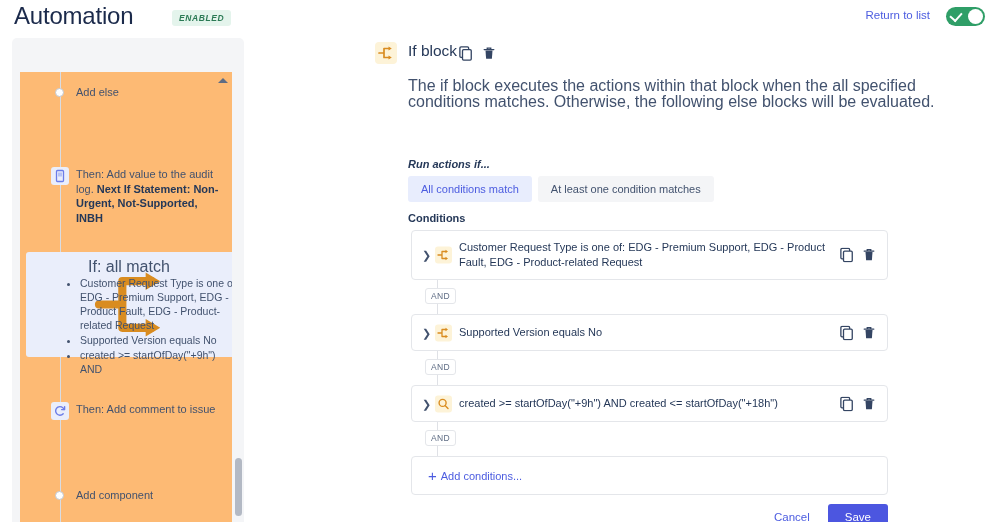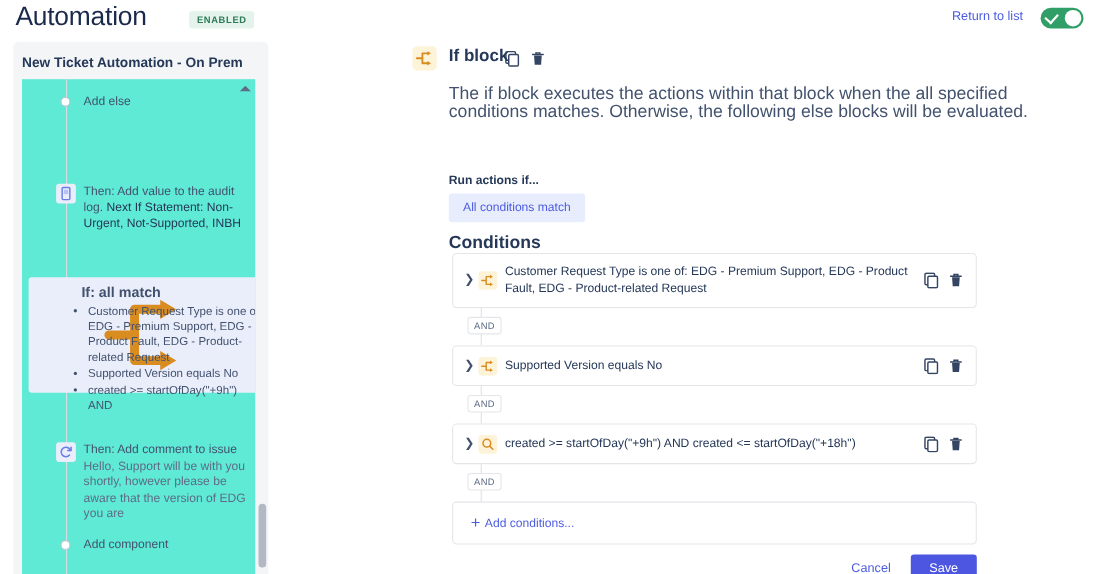--- a/index.html
+++ b/index.html
@@ -10,21 +10,21 @@
   }
   .page{position:relative;width:998px;height:444px;}
 
   
   .app-title{
     position:absolute;left:14px;top:2px;font-size:24px;font-weight:400;
     color:#1b2a4b;letter-spacing:-.2px;
   }
   .enabled-badge{
     position:absolute;left:172px;top:10px;background:#e4f4ec;color:#2b7a55;
-    font-size:8.5px;font-weight:700;letter-spacing:.6px;padding:3px 7px;border-radius:3px;
+    font-size:8.5px;font-weight:700;letter-spacing:.6px;padding:3px 7px;border-radius:3px;font-style:italic;
   }
   .return-link{
     position:absolute;right:68px;top:9px;font-size:11.5px;color:#4c5ce0;
     cursor:pointer;font-weight:500;
   }
   .toggle{
     position:absolute;right:13px;top:7px;width:39px;height:19px;border-radius:10px;
     background:#2f9e67;cursor:pointer;
   }
   .toggle .knob{
@@ -39,81 +39,81 @@
   
   .side-panel{
     position:absolute;left:12px;top:38px;width:232px;height:484px;
     background:#f4f5f7;border-radius:5px 5px 0 0;overflow:hidden;
   }
   .side-title{
     position:absolute;left:8px;top:12px;font-size:12.5px;font-weight:700;color:#253858;
   }
   .tree-scroll{
     position:absolute;left:8px;top:34px;width:212px;height:450px;
-    background:#5eead4;overflow:hidden;
+    background:#fdba74;overflow:hidden;
   }
   .scroll-up{
     position:absolute;right:4px;top:6px;width:0;height:0;
     border-left:5px solid transparent;border-right:5px solid transparent;
     border-bottom:5px solid #5e6c84;cursor:pointer;
   }
   .rail{position:absolute;left:40px;top:0;width:1px;height:460px;background:#d8dce3;}
   .node{position:absolute;left:0;width:212px;}
   .node .dot{
     position:absolute;left:35px;top:3px;width:9px;height:9px;border-radius:50%;
     background:#fff;border:1.5px solid #c1c7d0;box-sizing:border-box;
   }
   .node .sq{
     position:absolute;left:31px;top:0;width:18px;height:18px;border-radius:3px;
     background:#eaeefb;
   }
   .node .lbl{position:absolute;left:56px;top:0;width:150px;font-size:11px;line-height:14.5px;color:#42526e;}
-  .node .lbl b{color:#253858;font-weight:400;}
+  .node .lbl b{color:#253858;font-weight:700;}
   .node .sub{display:block;color:#5e6c84;}
   .sel-block{
     position:absolute;left:6px;width:216px;background:#eaeefb;border-radius:3px;
   }
-  .sel-block .title{position:absolute;left:48px;top:6px;font-size:13px;color:#42526e;font-weight:bold;}
+  .sel-block .title{position:absolute;left:62px;top:6px;font-size:16px;color:#42526e;}
   .sel-block ul{
     position:absolute;left:42px;top:24px;margin:0;padding:0 10px 0 12px;width:160px;
     list-style:disc;font-size:10.5px;line-height:14px;color:#42526e;
   }
   .sel-block li{margin-bottom:1px;}
   .sel-block .sq{left:25px;top:4px;}
   .panel-scrollbar{
     position:absolute;right:2px;top:420px;width:7px;height:58px;background:#b3b9c4;border-radius:4px;
     cursor:pointer;
   }
 
   
   .g{position:absolute;left:0;top:0;width:100%;height:100%;}
 
   
   .main{position:absolute;left:375px;top:38px;width:610px;}
   .blk-icon{
     position:absolute;left:0;top:4px;width:22px;height:22px;border-radius:4px;background:#fdf3d8;
   }
   .blk-title{
-    position:absolute;left:33px;top:4px;font-size:15.5px;font-weight:700;color:#253858;
+    position:absolute;left:33px;top:4px;font-size:15.5px;font-weight:400;color:#253858;
   }
   .title-actions{position:absolute;left:84px;top:8px;display:flex;gap:9px;}
   .ic{width:14px;height:15px;cursor:pointer;}
   .desc{
     position:absolute;left:33px;top:40px;width:560px;font-size:16px;line-height:16px;color:#42526e;
   }
   .sec-label{
-    position:absolute;left:33px;top:120px;font-size:11px;font-weight:700;color:#253858;
+    position:absolute;left:33px;top:120px;font-size:11px;font-weight:700;color:#253858;font-style:italic;
   }
   .seg{position:absolute;left:33px;top:138px;display:flex;gap:6px;}
   .seg div{
     font-size:11px;padding:7px 13px;border-radius:3px;background:#f4f5f7;color:#42526e;cursor:pointer;
   }
   .seg div.active{background:#e8edfd;color:#4c5ce0;text-align:center;}
   .cond-label{
-    position:absolute;left:33px;top:174px;font-size:16px;font-weight:700;color:#253858;
+    position:absolute;left:33px;top:174px;font-size:11px;font-weight:700;color:#253858;
   }
 
   .cond-wrap{position:absolute;left:36px;top:192px;width:477px;}
   .cond{
     position:relative;border:1px solid #e4e6ea;border-radius:4px;background:#fff;
     min-height:37px;display:flex;align-items:center;box-sizing:border-box;
   }
   .cond .chev{
     position:absolute;left:10px;top:50%;transform:translateY(-50%);font-size:11px;color:#42526e;
     cursor:pointer;line-height:1;
@@ -152,21 +152,20 @@
 
   <div class="app-title">Automation</div>
   <div class="enabled-badge">ENABLED</div>
   <div class="return-link">Return to list</div>
   <div class="toggle">
     <div class="chk"></div>
     <div class="knob"></div>
   </div>
 
   <div class="side-panel">
-    <div class="side-title">New Ticket Automation - On Prem</div>
 
     <div class="tree-scroll">
       <div class="scroll-up"></div>
       <div class="rail"></div>
 
       <div class="node" style="top:13px;">
         <div class="dot"></div>
         <div class="lbl">Add else</div>
       </div>
 
@@ -200,21 +199,20 @@
 
       <div class="node" style="top:330px;">
         <div class="sq">
           <svg class="g" viewBox="0 0 18 18">
               <path d="M13 7.5A4.3 4.3 0 1 0 12.2 11.7" fill="none" stroke="#6b7ce8" stroke-width="1.4" stroke-linecap="round"></path>
               <path d="M13.6 4.6v3h-3" fill="none" stroke="#6b7ce8" stroke-width="1.4" stroke-linecap="round" stroke-linejoin="round"></path>
             </svg>
         </div>
         <div class="lbl">
           <span>Then: Add comment to issue</span>
-          <span class="sub">Hello, Support will be with you shortly, however please be aware that the version of EDG you are</span>
         </div>
       </div>
 
       <div class="node" style="top:416px;">
         <div class="dot"></div>
         <div class="lbl">Add component</div>
       </div>
     </div>
 
     <div class="panel-scrollbar"></div>
@@ -238,20 +236,21 @@
         <path d="M2.5 4h11M6 4V2.3h4V4" fill="none" stroke="#344563" stroke-width="1.5" stroke-linecap="round"></path>
         <path d="M4 5h8l-.7 9.5H4.7z" fill="#344563"></path>
       </svg>
     </div>
 
     <div class="desc">The if block executes the actions within that block when the all specified conditions matches. Otherwise, the following else blocks will be evaluated.</div>
 
     <div class="sec-label">Run actions if...</div>
     <div class="seg">
       <div class="active">All conditions match</div>
+      <div>At least one condition matches</div>
     </div>
 
     <div class="cond-label">Conditions</div>
 
     <div class="cond-wrap">
 
       <div class="cond">
         <div class="chev">❯</div>
         <div class="cico">
           <svg class="g" viewBox="0 0 17 17">

